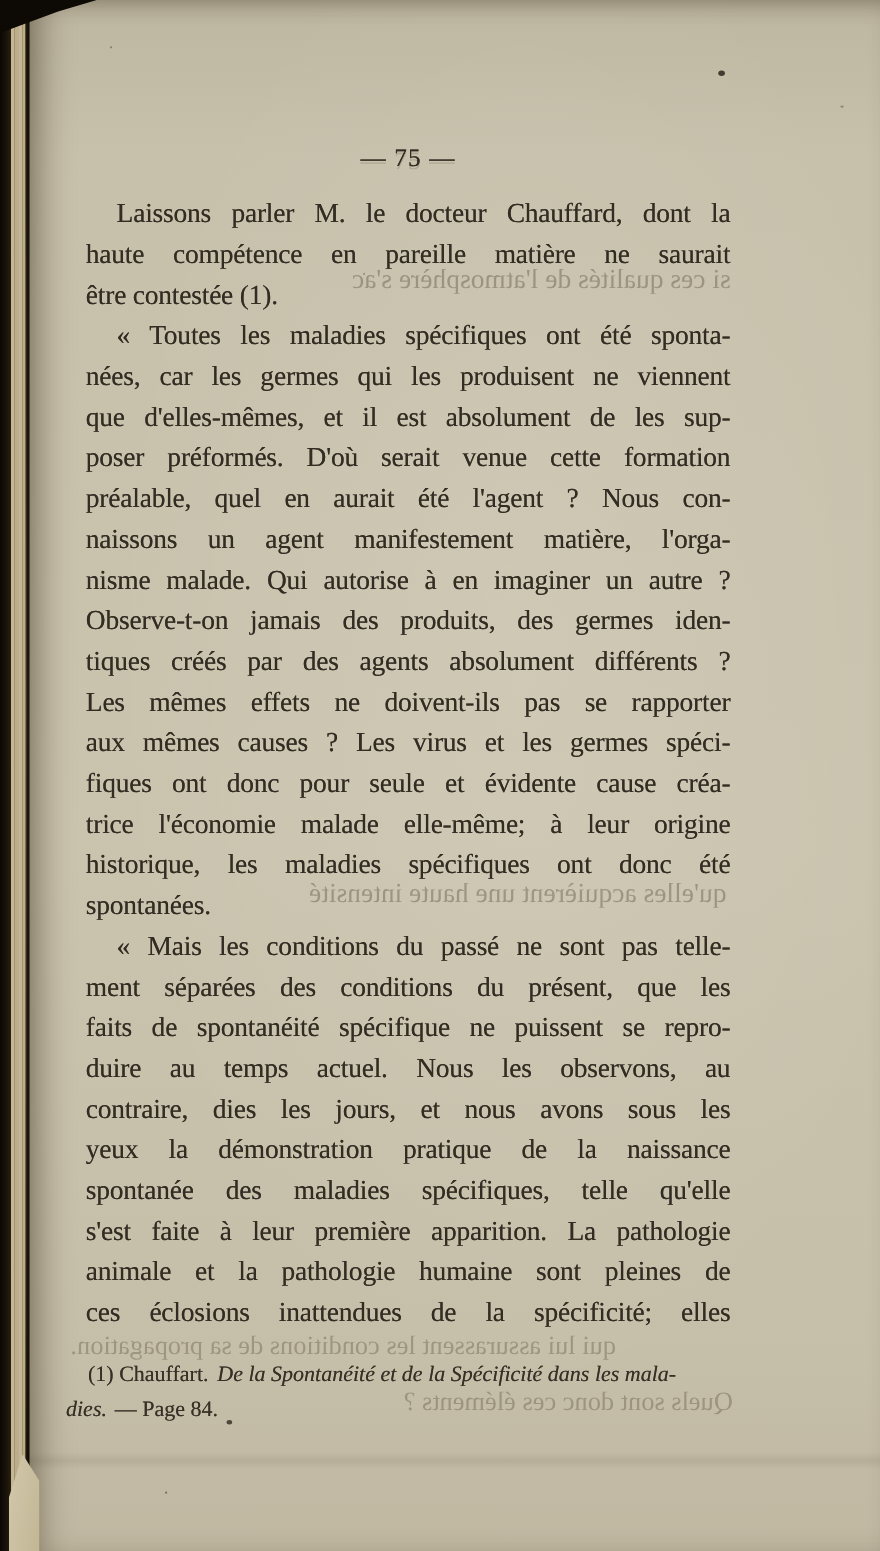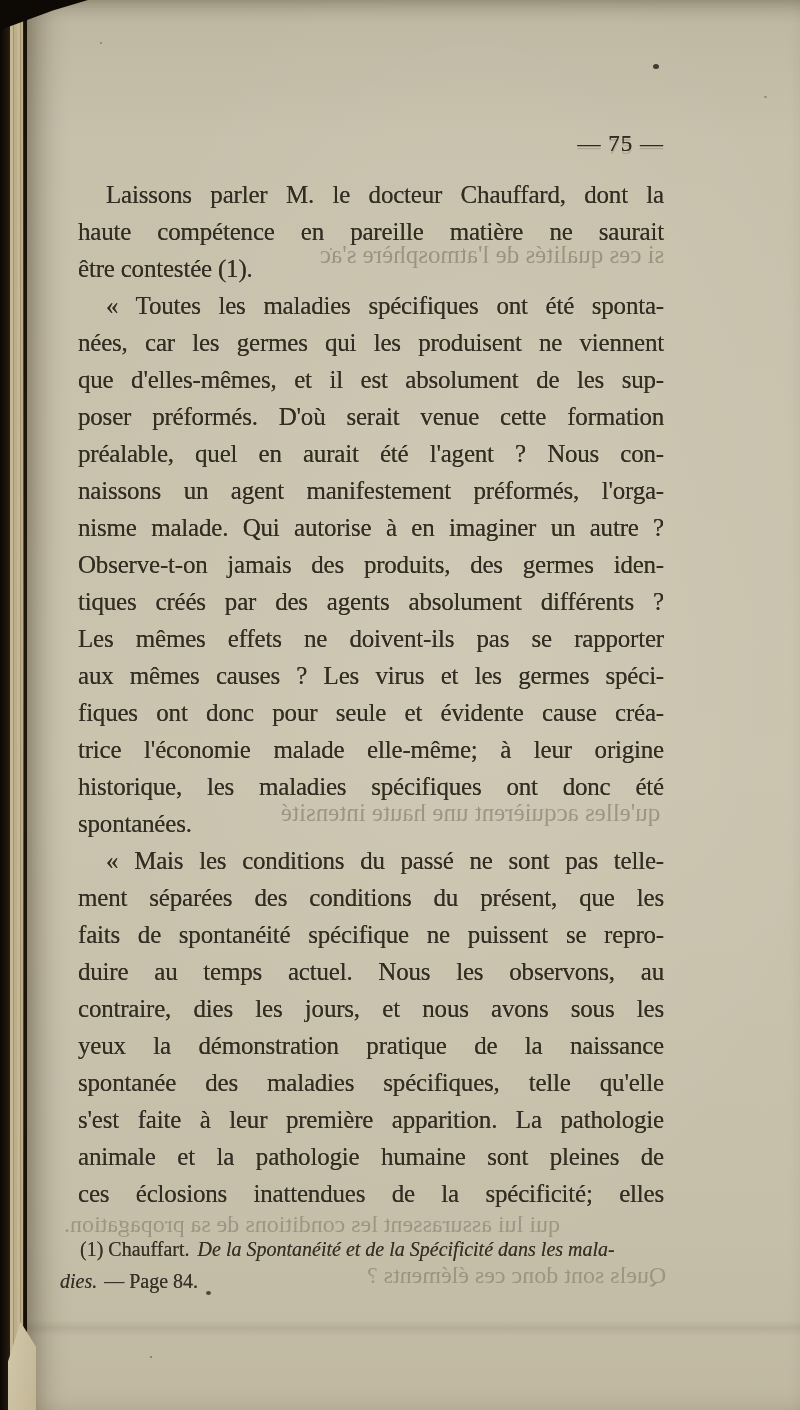--- a/index.html
+++ b/index.html
@@ -60,21 +60,21 @@
   .speck-1 { left: 653px; top: 64px;  width: 6px; height: 5px; opacity: 0.88; }
   .speck-2 { left: 206px; top: 1291px; width: 5px; height: 4px; opacity: 0.8; }
   .speck-3 { left: 150px; top: 1356px; width: 2px; height: 2px; opacity: 0.5; }
   .speck-4 { left: 100px; top: 42px;  width: 2px; height: 2px; opacity: 0.4; }
   .speck-5 { left: 764px; top: 96px;  width: 3px; height: 2px; opacity: 0.35; }
   .speck-6 { left: 330px; top: 248px; width: 2px; height: 2px; opacity: 0.3; }
 
   
   .page-num {
     position: absolute; left: 78px; top: 131px; width: 586px;
-    text-align: right;
+    text-align: center;
     font-size: 23px; letter-spacing: 1px;
     color: #332c23;
     text-shadow: 0 3px 0 rgba(51,44,35,0.18), 0 0 0.5px rgba(51,44,35,0.8);
   }
   .text-block {
     position: absolute; left: 78px; top: 176px; width: 586px;
     font-size: 25px; line-height: 37px;
     letter-spacing: -0.2px;
     color: #332c23;
     text-shadow: 0 0 0.5px rgba(51,44,35,0.75);
@@ -136,21 +136,21 @@
 
 <div class="text-block">
   <div class="tl indent">Laissons parler M. le docteur Chauffard, dont la</div>
   <div class="tl">haute compétence en pareille matière ne saurait</div>
   <div class="tl para-end">être contestée (1).</div>
   <div class="tl indent">« Toutes les maladies spécifiques ont été sponta-</div>
   <div class="tl">nées, car les germes qui les produisent ne viennent</div>
   <div class="tl">que d'elles-mêmes, et il est absolument de les sup-</div>
   <div class="tl">poser préformés. D'où serait venue cette formation</div>
   <div class="tl">préalable, quel en aurait été l'agent ? Nous con-</div>
-  <div class="tl">naissons un agent manifestement préformés, l'orga-</div>
+  <div class="tl">naissons un agent manifestement matière, l'orga-</div>
   <div class="tl">nisme malade. Qui autorise à en imaginer un autre ?</div>
   <div class="tl">Observe-t-on jamais des produits, des germes iden-</div>
   <div class="tl">tiques créés par des agents absolument différents ?</div>
   <div class="tl">Les mêmes effets ne doivent-ils pas se rapporter</div>
   <div class="tl">aux mêmes causes ? Les virus et les germes spéci-</div>
   <div class="tl">fiques ont donc pour seule et évidente cause créa-</div>
   <div class="tl">trice l'économie malade elle-même; à leur origine</div>
   <div class="tl">historique, les maladies spécifiques ont donc été</div>
   <div class="tl para-end">spontanées.</div>
   <div class="tl indent">« Mais les conditions du passé ne sont pas telle-</div>

